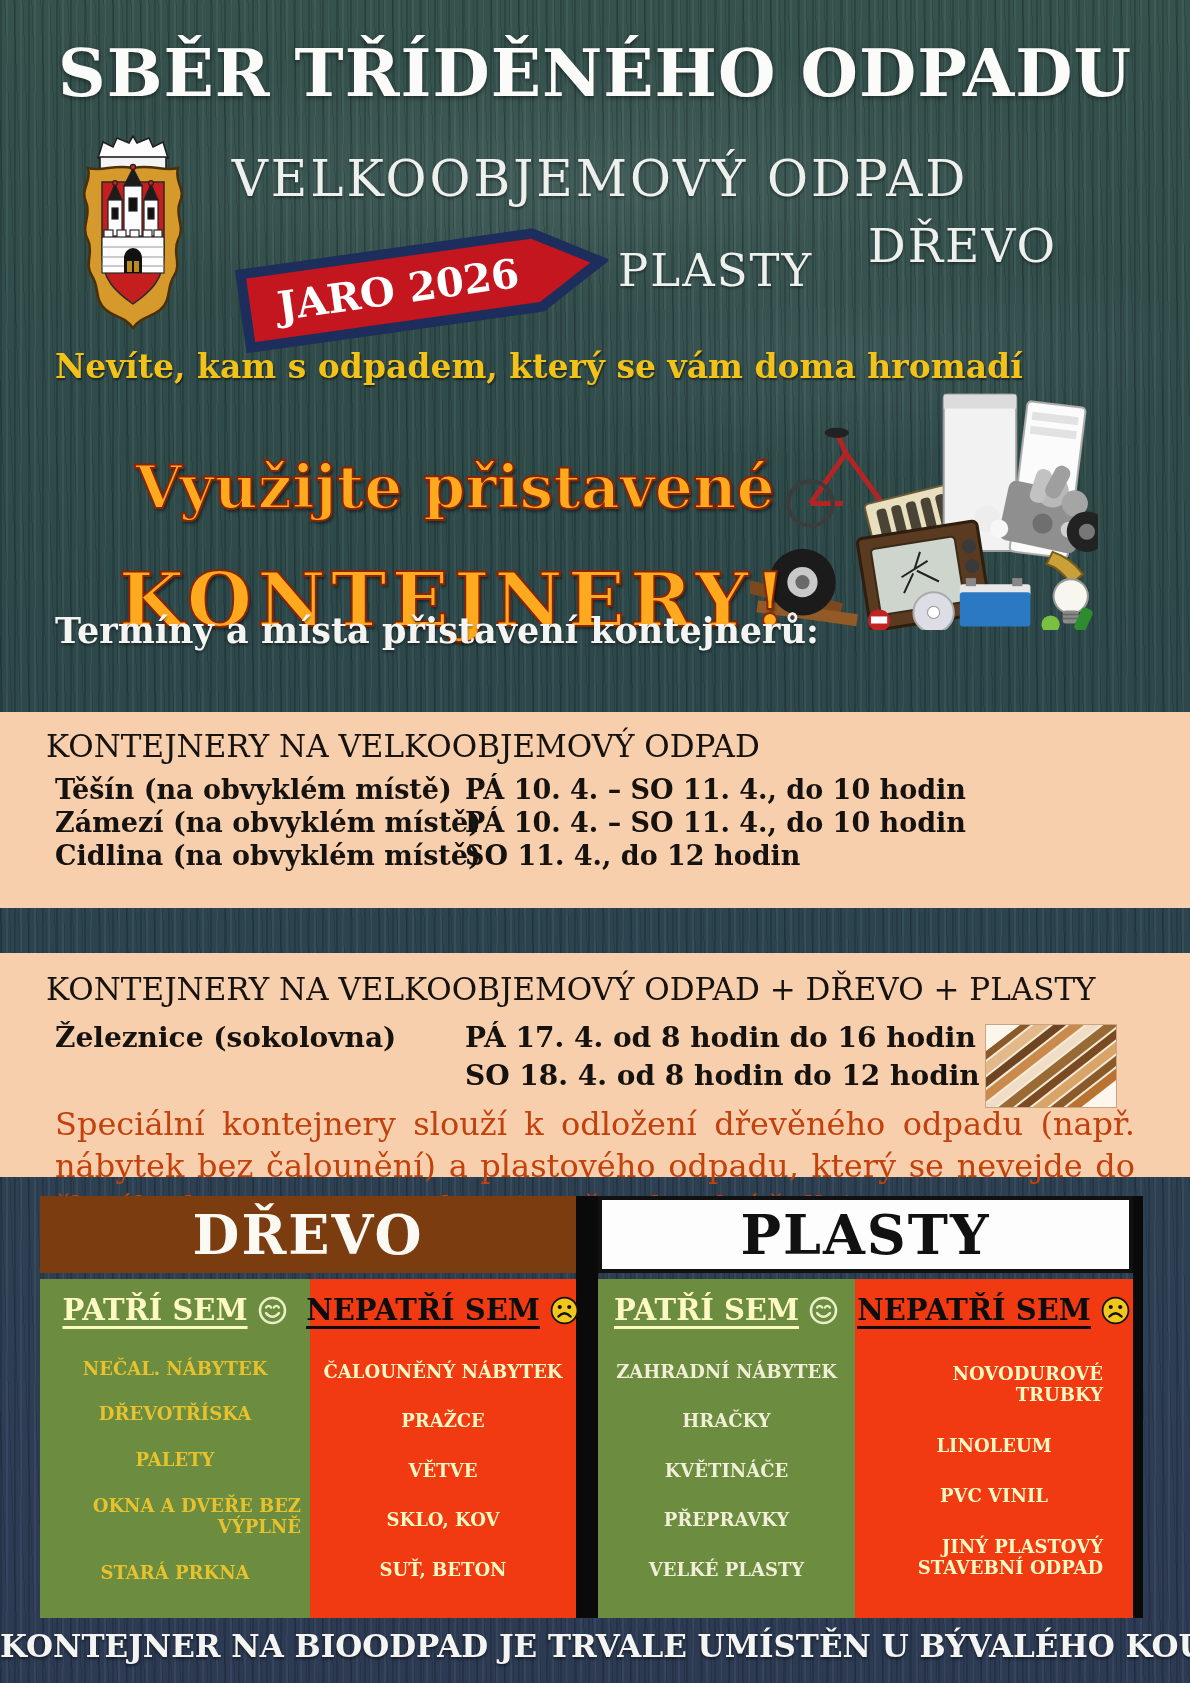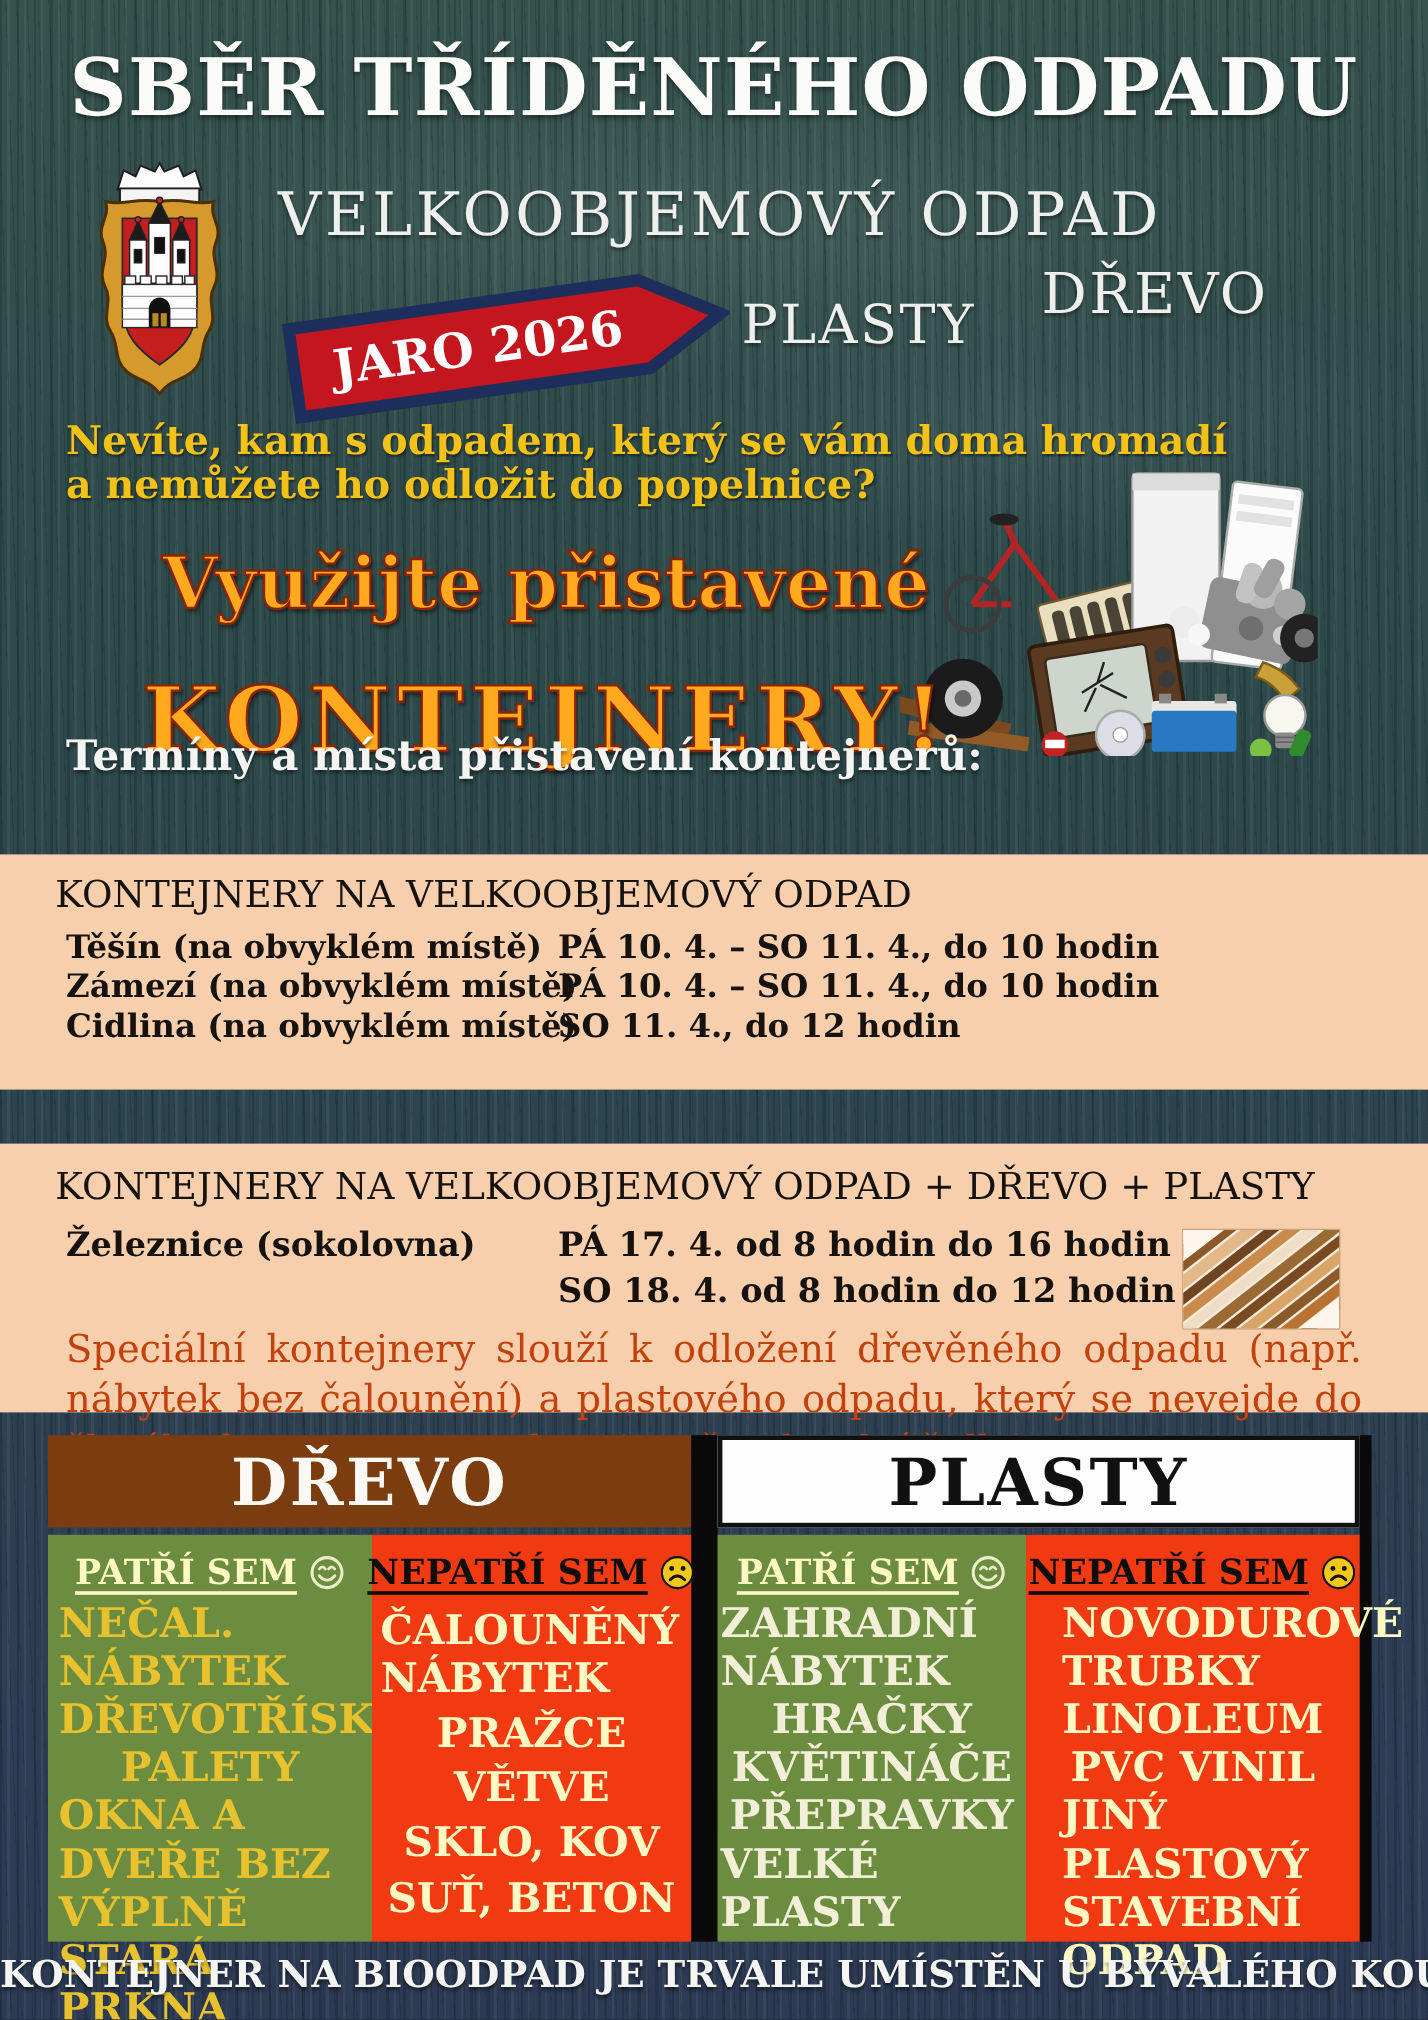--- a/index.html
+++ b/index.html
@@ -85,21 +85,21 @@
   .col-red{background:#f13a12;}
   .g1{left:40px;width:270px;}
   .r1{left:310px;width:266px;}
   .g2{left:598px;width:257px;}
   .r2{left:855px;width:278px;}
   .col-h{font-size:29px;font-weight:bold;display:flex;align-items:center;gap:9px;white-space:nowrap;}
   .col-h .lbl{text-decoration:underline;text-decoration-thickness:3px;text-underline-offset:6px;}
   .col-green .col-h{color:#fef9c3;}
   .col-red .col-h{color:#0d0d0d;}
   .col-list{flex:1;width:100%;display:flex;flex-direction:column;justify-content:space-evenly;align-items:center;padding:6px 0 10px;}
-  .titem{font-size:34px;font-weight:bold;line-height:1.18;text-align:left;max-width:252px;}
+  .titem{font-size:18px;font-weight:bold;line-height:1.18;text-align:right;max-width:252px;}
   .r2 .titem{max-width:218px;}
   .col-green .titem.gold{color:#e7c22e;}
   .col-green .titem.cream{color:#f2efd9;}
   .col-red .titem{color:#fef9c3;}
 
   .footer{
     top:1628px;left:0;width:100%;
     font-size:31px;font-weight:bold;color:#f4f5f2;text-align:center;
     text-shadow:0 2px 3px rgba(0,0,0,.5);white-space:nowrap;
   }
@@ -152,21 +152,20 @@
   <svg class="abs banner" viewBox="0 0 372 100" aria-hidden="true">
     <polygon points="6,13 300,13 364,50 300,87 6,87" fill="#c4161f" stroke="#1d2e5c" stroke-width="10" stroke-linejoin="miter"></polygon>
     <text x="160" y="64" text-anchor="middle" font-size="40" fill="#ffffff">JARO 2026</text>
   </svg>
 
   <div class="abs tag tag-plasty">PLASTY</div>
   <div class="abs tag tag-drevo">DŘEVO</div>
 
   <div class="abs question">
     <div>Nevíte, kam s odpadem, který se vám doma hromadí</div>
-    <div>a nemůžete ho odložit do popelnice?</div>
   </div>
 
   <svg class="abs junk" viewBox="0 0 345 245" aria-hidden="true">
     <rect x="0" y="196" width="95" height="13" fill="#7a4a1e" transform="rotate(14 0 196)"></rect>
     <rect x="8" y="216" width="100" height="12" fill="#915a26" transform="rotate(8 8 216)"></rect>
     <circle cx="52" cy="198" r="33" fill="#1b1b1b"></circle>
       <circle cx="52" cy="198" r="15" fill="#c9c9c9"></circle>
       <circle cx="52" cy="198" r="7" fill="#6a6a6a"></circle>
     <g stroke="#b32424" stroke-width="5" fill="none">
       <path d="M60,120 L95,70 L130,118"></path>

